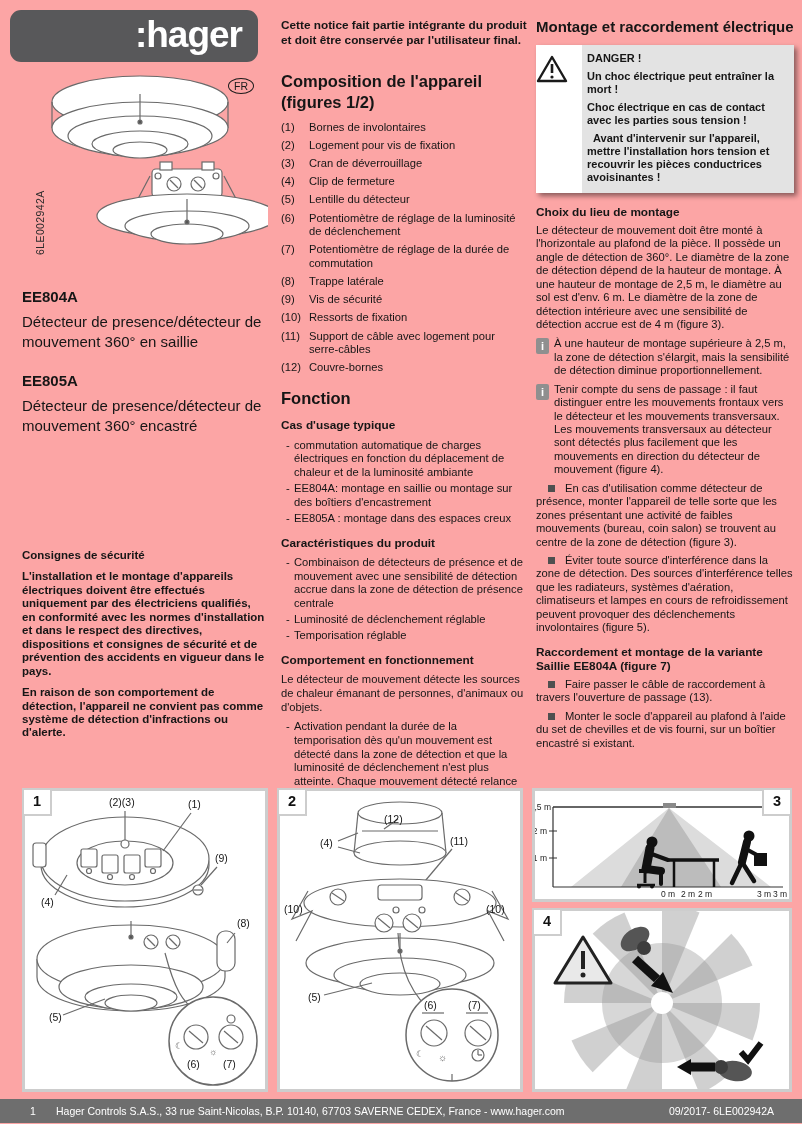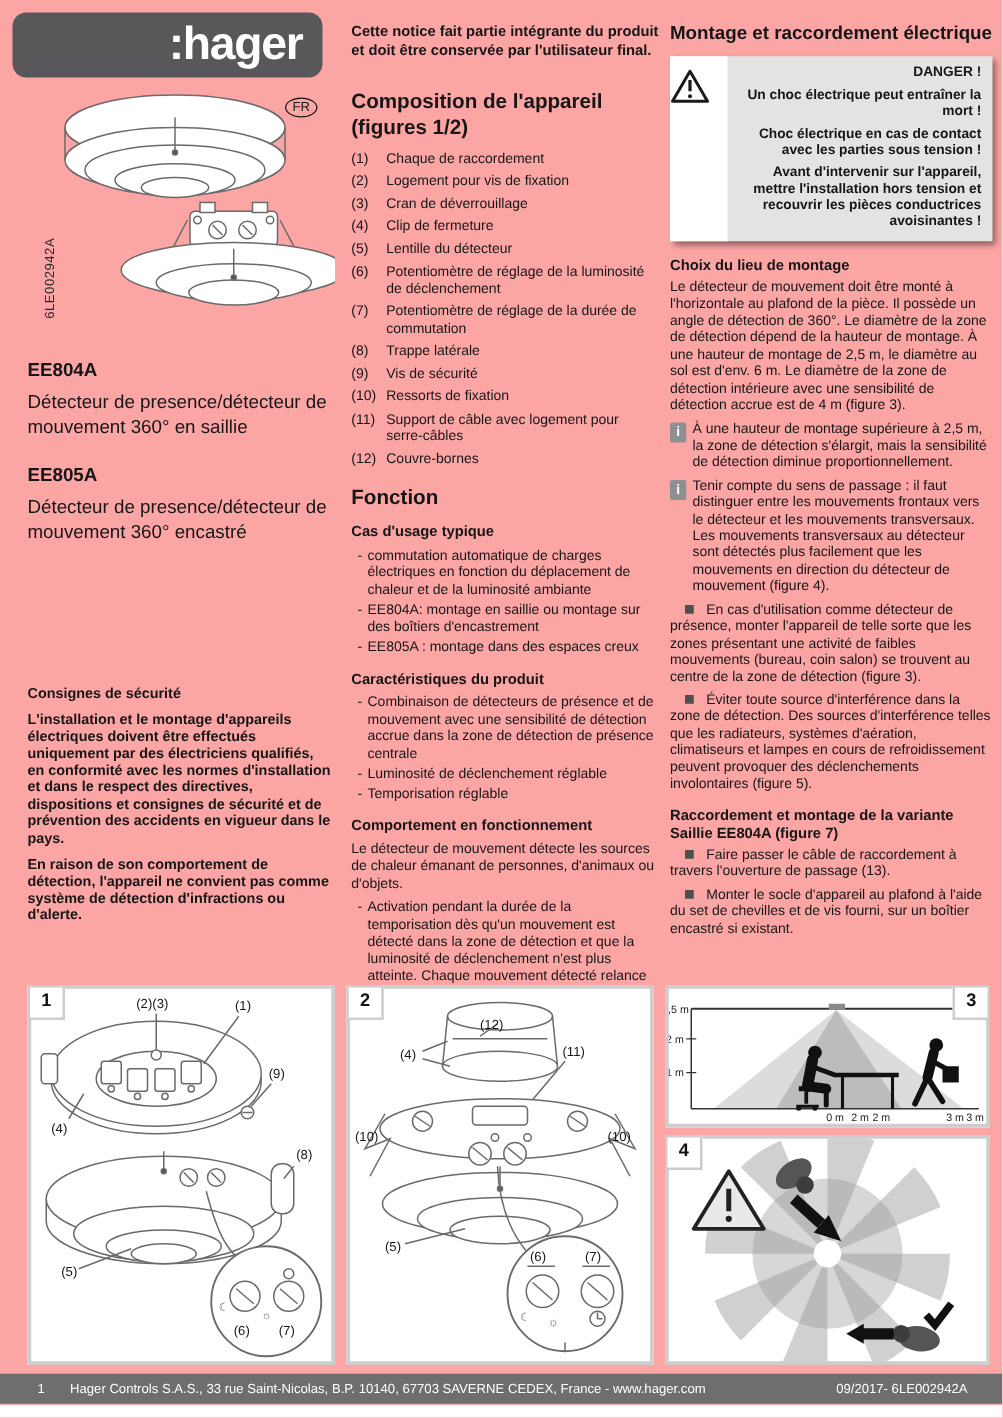--- a/index.html
+++ b/index.html
@@ -35,21 +35,21 @@
   .dashitem { display:flex; margin:0 0 2.5px; padding-left:5px; }
   .dashm { flex:0 0 8px; }
   .para { margin:0 0 6px; }
 
   .rh1 { font-size:15px; font-weight:bold; margin:0 0 11px; }
   .rh2 { font-size:15px; font-weight:bold; margin:0 0 9px; }
   .danger { display:flex; background:#e3e3e3; box-shadow:3px 3px 5px rgba(0,0,0,.45); margin:0 0 12px; }
   .danger-icon-cell { flex:0 0 46px; background:#fff; text-align:center; padding-top:9px; }
   .danger-body { padding:7px 9px 9px 5px; font-weight:bold; font-size:11px; line-height:1.18; }
   .danger-title { margin:0 0 6px; }
-  .danger-body p { margin:0 0 5px;text-align:right; }
+  .danger-body p { margin:0 0 5px; }
   .danger-body p.lead-indent { text-indent:6px; margin:0; }
   .sub2 { font-weight:bold; font-size:11.8px; margin:10px 0 5px; line-height:1.2; }
   .infonote { display:flex; margin:0 0 5px; }
   .iicon { flex:0 0 13px; height:16px; background:#8f8f8f; color:#fff; font-weight:bold; font-size:11px;
            text-align:center; line-height:16px; border-radius:2px; margin:1px 5px 0 0; }
   .sqi { margin:0 0 5px; text-indent:12px; }
   .sq { display:inline-block; width:7px; height:7px; background:#4f4f4f; margin-right:10px; }
   .sqhang { margin:0 0 5px; padding-left:15px; text-indent:-15px; }
   .sqhang .sq { margin-right:7px; }
 
@@ -126,21 +126,21 @@
       <p>En raison de son comportement de détection, l'appareil ne convient pas comme système de détection d'infractions ou d'alerte.</p>
     </div>
   </div>
 
   <div class="midcol">
     <p class="bold-intro">Cette notice fait partie intégrante du produit et doit être conservée par l'utilisateur final.</p>
     <p class="h1">Composition de l'appareil (figures 1/2)</p>
 
     <div class="comp-item">
         <span class="comp-num">(1)</span>
-        <span class="comp-txt">Chaque de raccordement</span>
+        <span class="comp-txt">Bornes de involontaires</span>
       </div>
     <div class="comp-item">
         <span class="comp-num">(2)</span>
         <span class="comp-txt">Logement pour vis de fixation</span>
       </div>
     <div class="comp-item">
         <span class="comp-num">(3)</span>
         <span class="comp-txt">Cran de déverrouillage</span>
       </div>
     <div class="comp-item">

